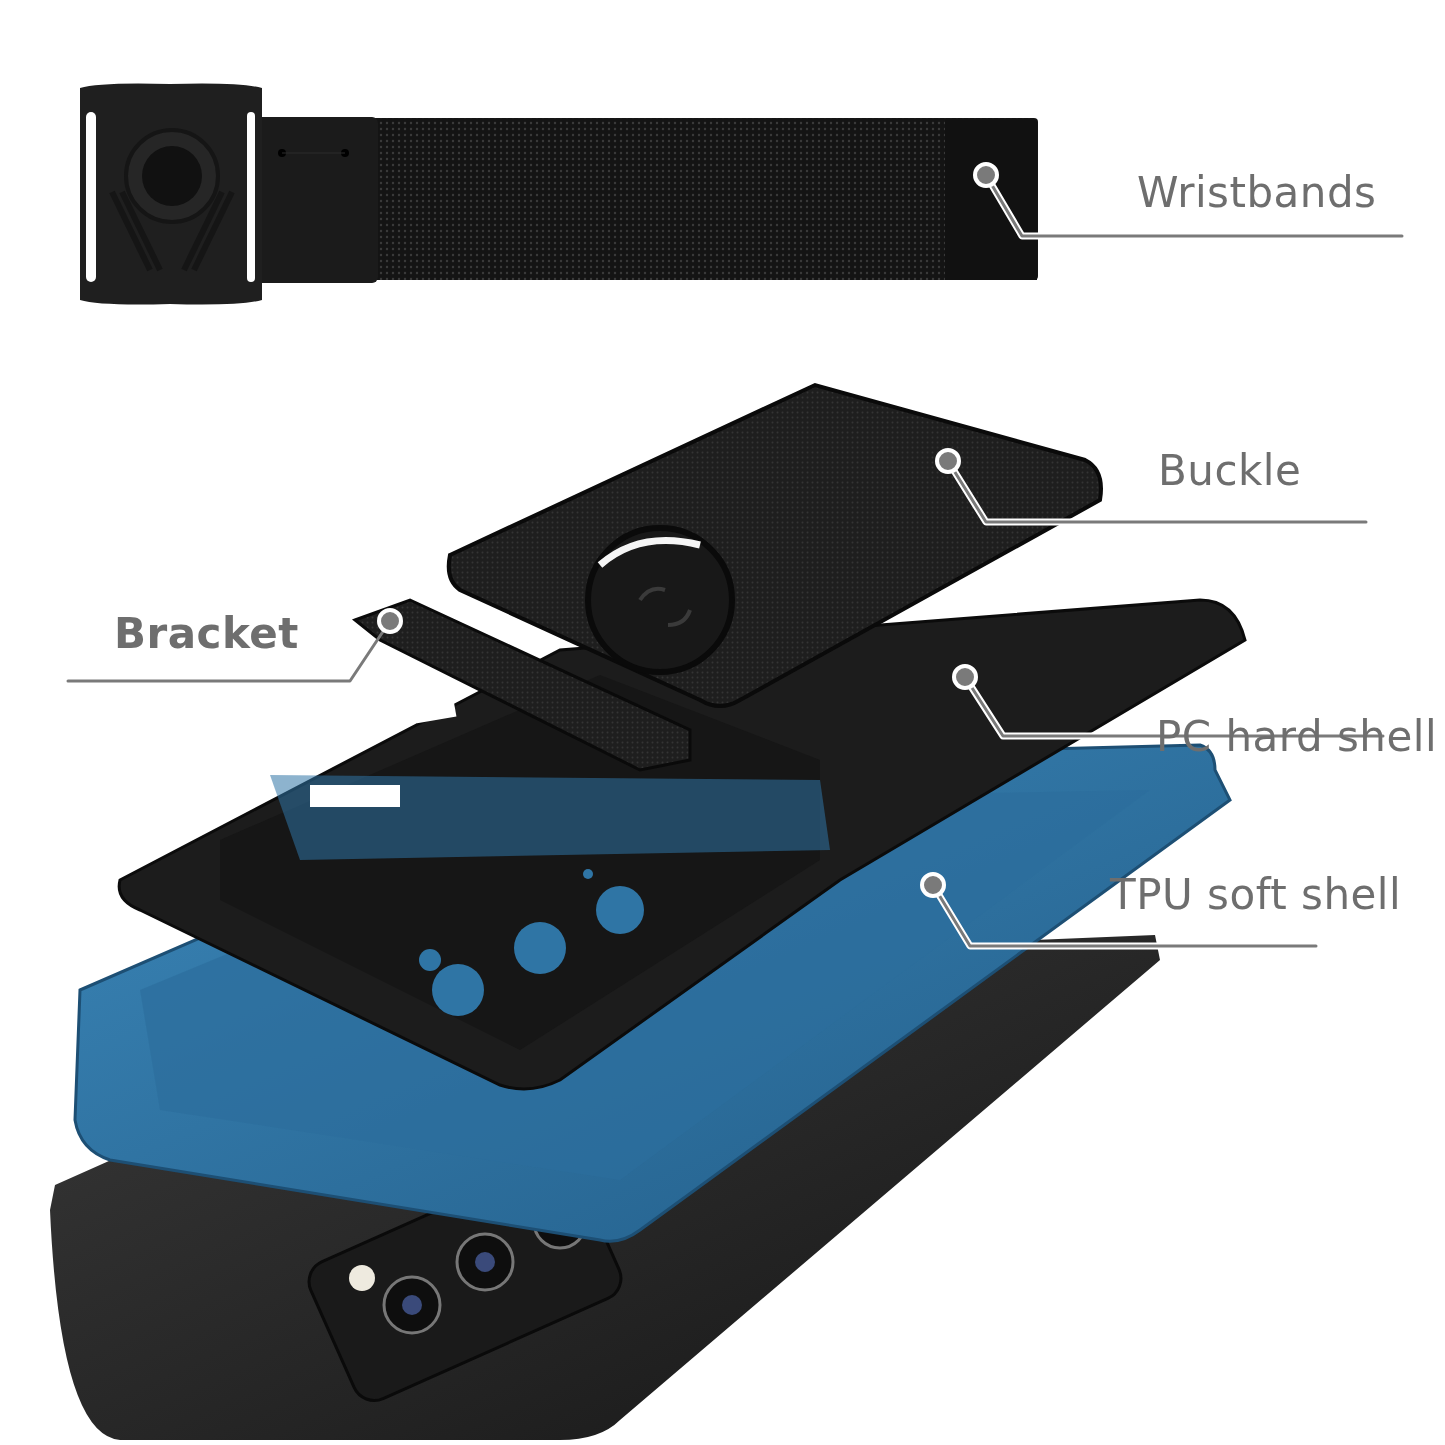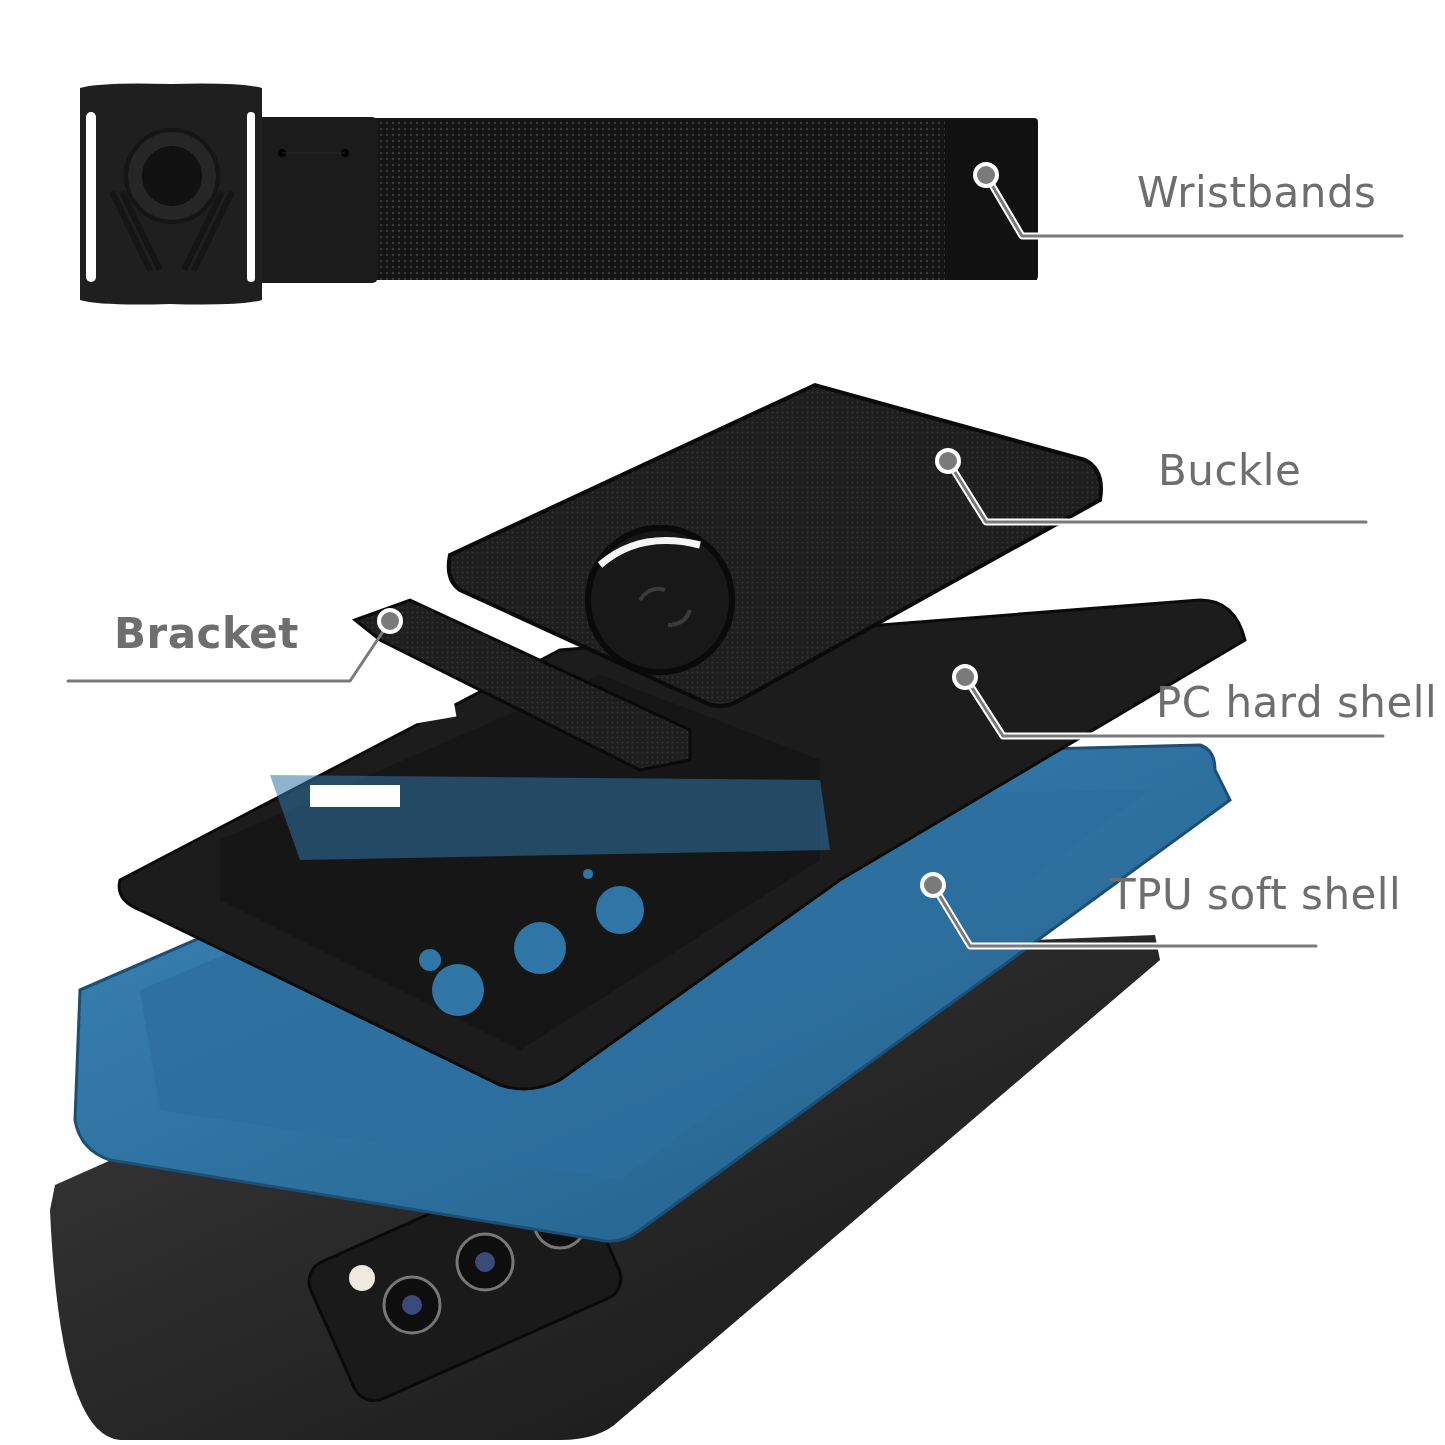--- a/index.html
+++ b/index.html
@@ -110,15 +110,15 @@
 
     <polyline points="933,885 970,946 1316,946" stroke="#fff" stroke-width="7"></polyline>
     <polyline points="933,885 970,946 1316,946" stroke="#7a7a7a" stroke-width="3"></polyline>
     <circle cx="933" cy="885" r="11" fill="#7a7a7a" stroke="#fff" stroke-width="4"></circle>
   </g>
 </svg>
 
 <div class="label" style="left:1137px; top:160px;margin-top:8px;">Wristbands</div>
 <div class="label" style="left:1158px; top:446px;">Buckle</div>
 <div class="label" style="left:114px; top:609px;font-weight:bold;">Bracket</div>
-<div class="label" style="left:1156px; top:678px;text-align:right;">PC hard shell</div>
+<div class="label" style="left:1156px; top:712px;text-align:right;">PC hard shell</div>
 <div class="label" style="left:1110px; top:870px;">TPU soft shell</div>
 </div>
 
 </body></html>

